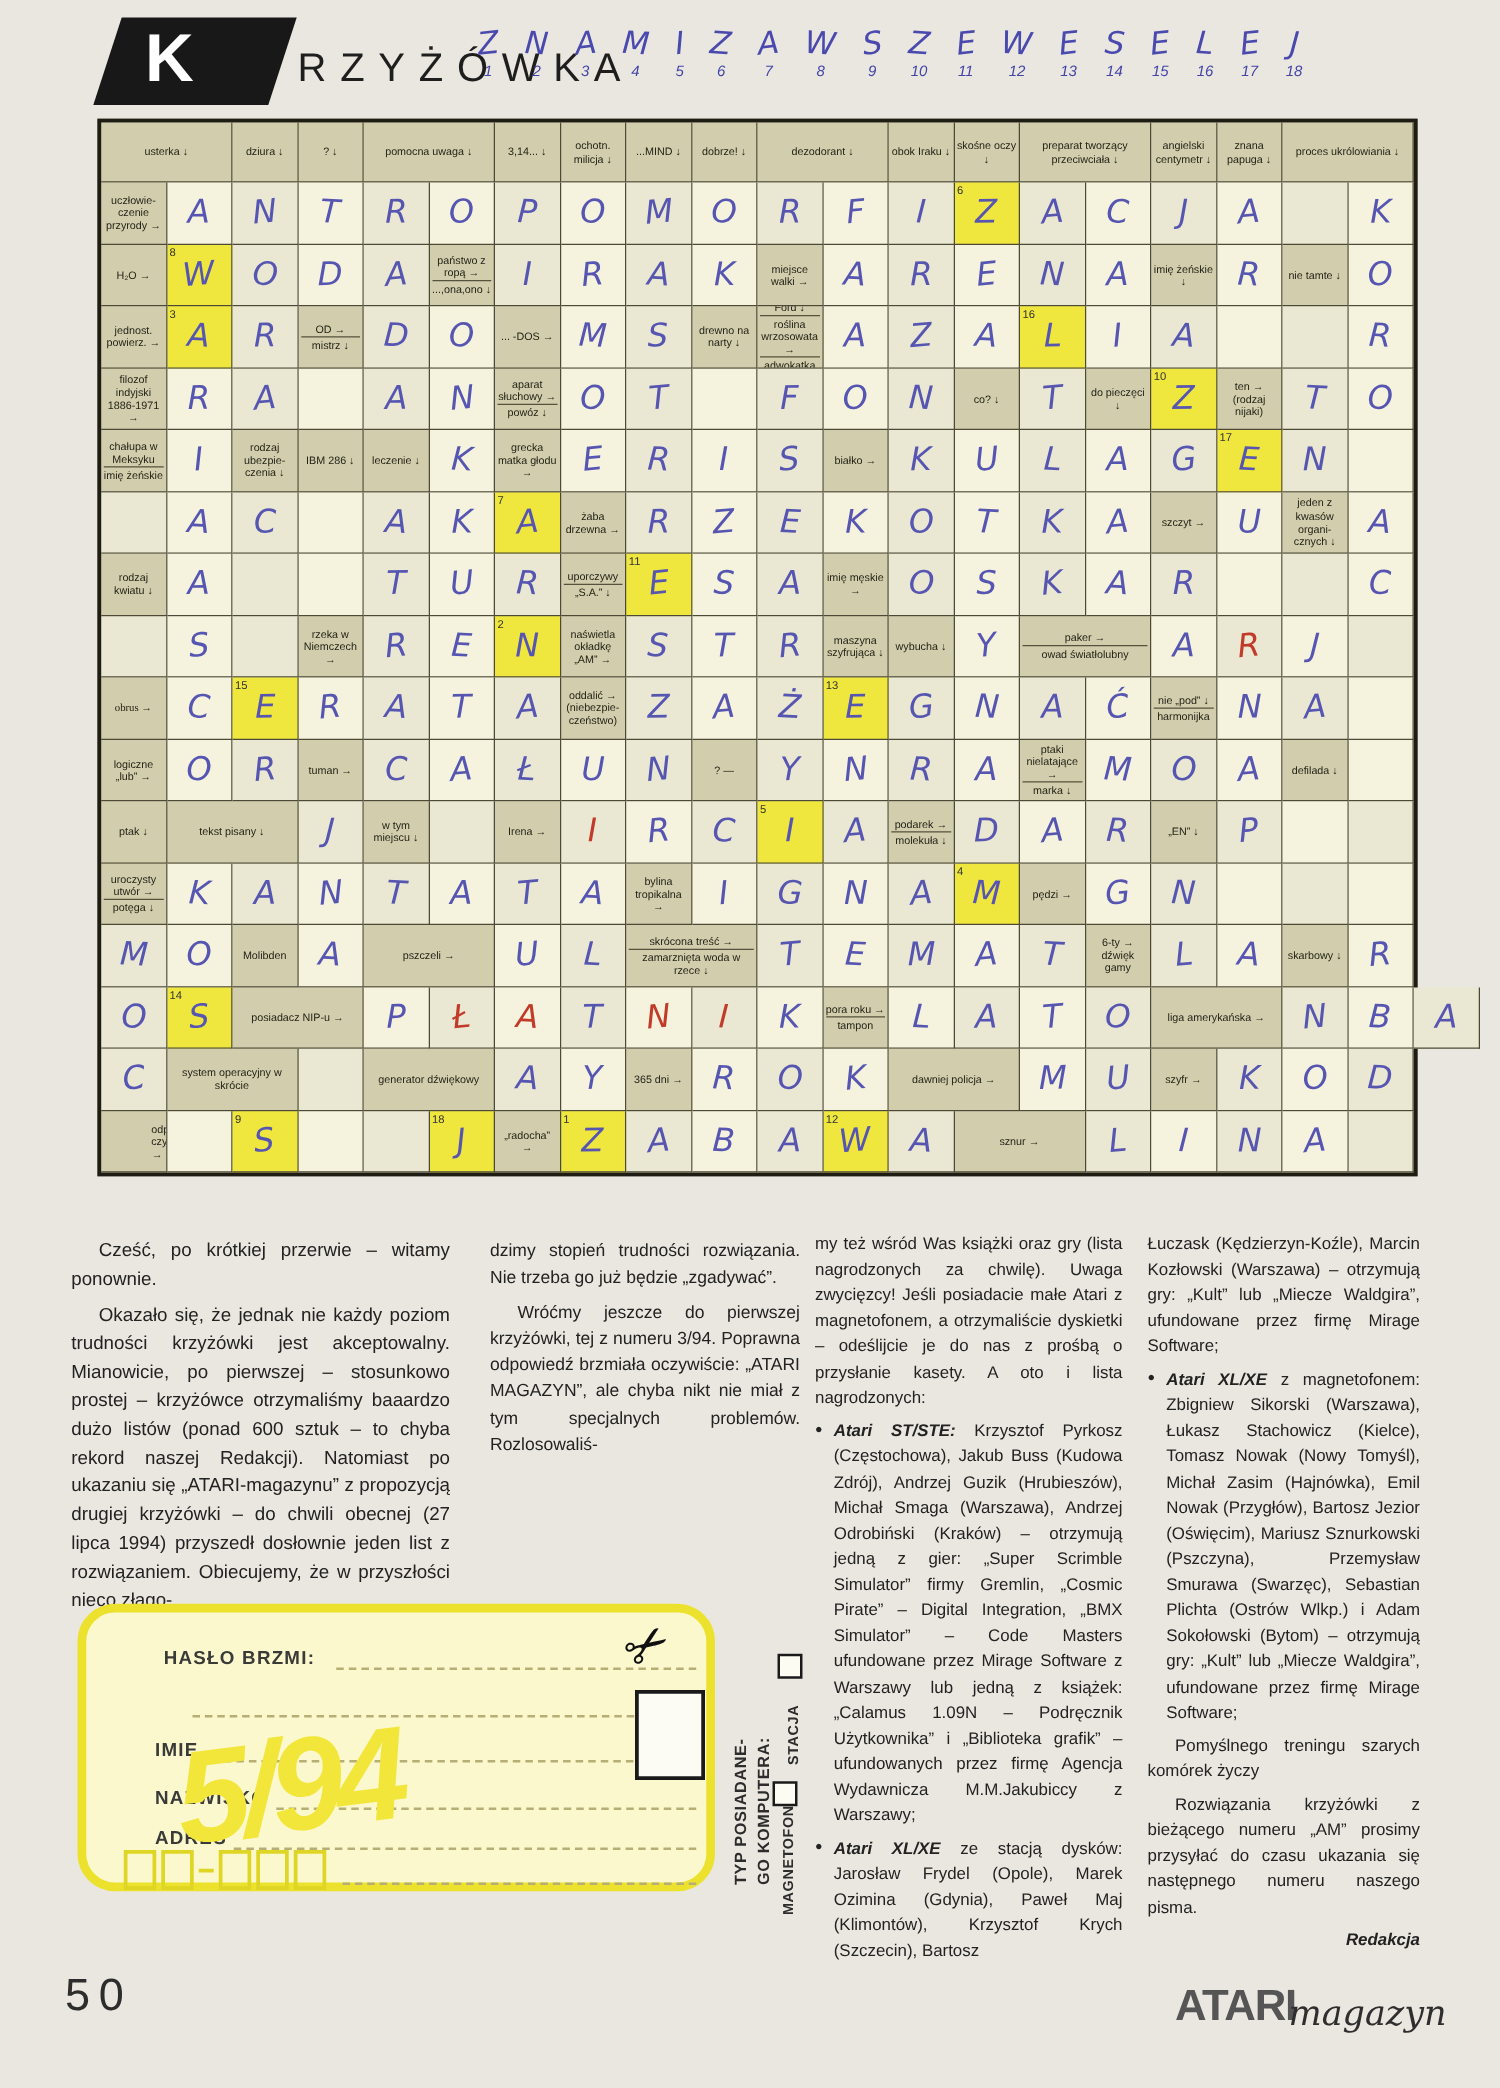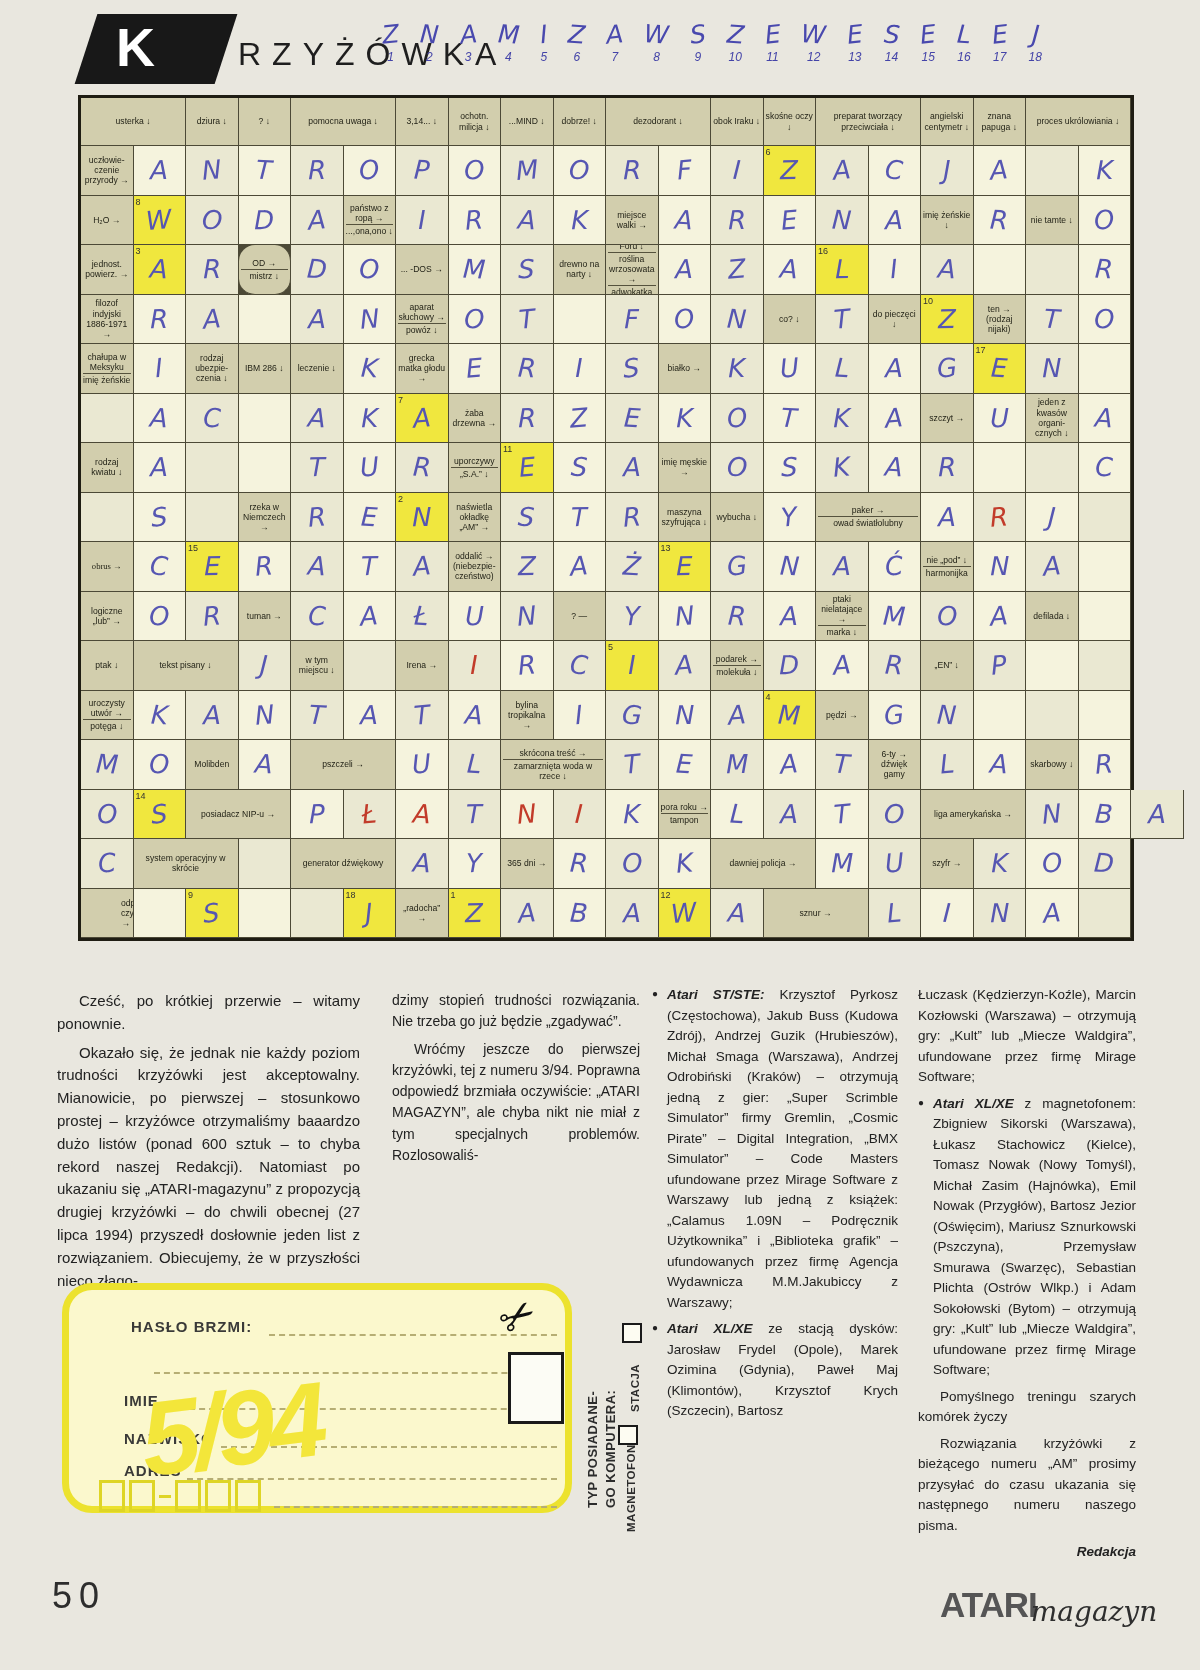--- a/index.html
+++ b/index.html
@@ -336,21 +336,21 @@
       <div class="cell clue" style="width: 52.5px; flex: 0 0 52.5px;">
         <div class="cluepart">jednost. powierz. →</div>
       </div>
       <div class="cell yellow" style="width: 52.5px; flex: 0 0 52.5px;">
         <span class="ynum">3</span>
         <span class="letter r1">A</span>
       </div>
       <div class="cell s1" style="width: 52.5px; flex: 0 0 52.5px;">
         <span class="letter r2">R</span>
       </div>
-      <div class="cell clue" style="width: 52.5px; flex: 0 0 52.5px; border-radius: 16px;">
+      <div class="cell clue" style="width: 52.5px; flex: 0 0 52.5px;">
         <div class="cluepart">OD →</div>
         <div class="cluepart">mistrz ↓</div>
       </div>
       <div class="cell s1" style="width: 52.5px; flex: 0 0 52.5px;">
         <span class="letter r1">D</span>
       </div>
       <div class="cell s0" style="width: 52.5px; flex: 0 0 52.5px;">
         <span class="letter r2">O</span>
       </div>
       <div class="cell clue" style="width: 52.5px; flex: 0 0 52.5px;">
@@ -1153,20 +1153,21 @@
 <div id="articles">
     <div class="col" style="left: 57px; top: 990px; width: 303px; font-size: 15px;">
       <p class="indent">Cześć, po krótkiej przerwie – witamy ponownie.</p>
       <p class="indent">Okazało się, że jednak nie każdy poziom trudności krzyżówki jest akceptowalny. Mianowicie, po pierwszej – stosunkowo prostej – krzyżówce otrzymaliśmy baaardzo dużo listów (ponad 600 sztuk – to chyba rekord naszej Redakcji). Natomiast po ukazaniu się „ATARI-magazynu” z propozycją drugiej krzyżówki – do chwili obecnej (27 lipca 1994) przyszedł dosłownie jeden list z rozwiązaniem. Obiecujemy, że w przyszłości nieco złago-</p>
     </div>
     <div class="col" style="left: 392px; top: 990px; width: 248px; font-size: 14px;">
       <p class="cont">dzimy stopień trudności rozwiązania. Nie trzeba go już będzie „zgadywać”.</p>
       <p class="indent">Wróćmy jeszcze do pierwszej krzyżówki, tej z numeru 3/94. Poprawna odpowiedź brzmiała oczywiście: „ATARI MAGAZYN”, ale chyba nikt nie miał z tym specjalnych problemów. Rozlosowaliś-</p>
     </div>
     <div class="col" style="left: 652px; top: 985px; width: 246px; font-size: 13.5px;">
+      <p class="cont">my też wśród Was książki oraz gry (lista nagrodzonych za chwilę). Uwaga zwycięzcy! Jeśli posiadacie małe Atari z magnetofonem, a otrzymaliście dyskietki – odeślijcie je do nas z prośbą o przysłanie kasety. A oto i lista nagrodzonych:</p>
       <p class="bullet"><span class="bdot">●</span><span class="blead">Atari ST/STE: </span>Krzysztof Pyrkosz (Częstochowa), Jakub Buss (Kudowa Zdrój), Andrzej Guzik (Hrubieszów), Michał Smaga (Warszawa), Andrzej Odrobiński (Kraków) – otrzymują jedną z gier: „Super Scrimble Simulator” firmy Gremlin, „Cosmic Pirate” – Digital Integration, „BMX Simulator” – Code Masters ufundowane przez Mirage Software z Warszawy lub jedną z książek: „Calamus 1.09N – Podręcznik Użytkownika” i „Biblioteka grafik” – ufundowanych przez firmę Agencja Wydawnicza M.M.Jakubiccy z Warszawy;</p>
       <p class="bullet"><span class="bdot">●</span><span class="blead">Atari XL/XE </span>ze stacją dysków: Jarosław Frydel (Opole), Marek Ozimina (Gdynia), Paweł Maj (Klimontów), Krzysztof Krych (Szczecin), Bartosz</p>
     </div>
     <div class="col" style="left: 918px; top: 985px; width: 218px; font-size: 13.5px;">
       <p class="cont">Łuczask (Kędzierzyn-Koźle), Marcin Kozłowski (Warszawa) – otrzymują gry: „Kult” lub „Miecze Waldgira”, ufundowane przez firmę Mirage Software;</p>
       <p class="bullet"><span class="bdot">●</span><span class="blead">Atari XL/XE </span>z magnetofonem: Zbigniew Sikorski (Warszawa), Łukasz Stachowicz (Kielce), Tomasz Nowak (Nowy Tomyśl), Michał Zasim (Hajnówka), Emil Nowak (Przygłów), Bartosz Jezior (Oświęcim), Mariusz Sznurkowski (Pszczyna), Przemysław Smurawa (Swarzęc), Sebastian Plichta (Ostrów Wlkp.) i Adam Sokołowski (Bytom) – otrzymują gry: „Kult” lub „Miecze Waldgira”, ufundowane przez firmę Mirage Software;</p>
       <p class="indent">Pomyślnego treningu szarych komórek życzy</p>
       <p class="indent">Rozwiązania krzyżówki z bieżącego numeru „AM” prosimy przysyłać do czasu ukazania się następnego numeru naszego pisma.</p>
       <p class="sig">Redakcja</p>
     </div>

